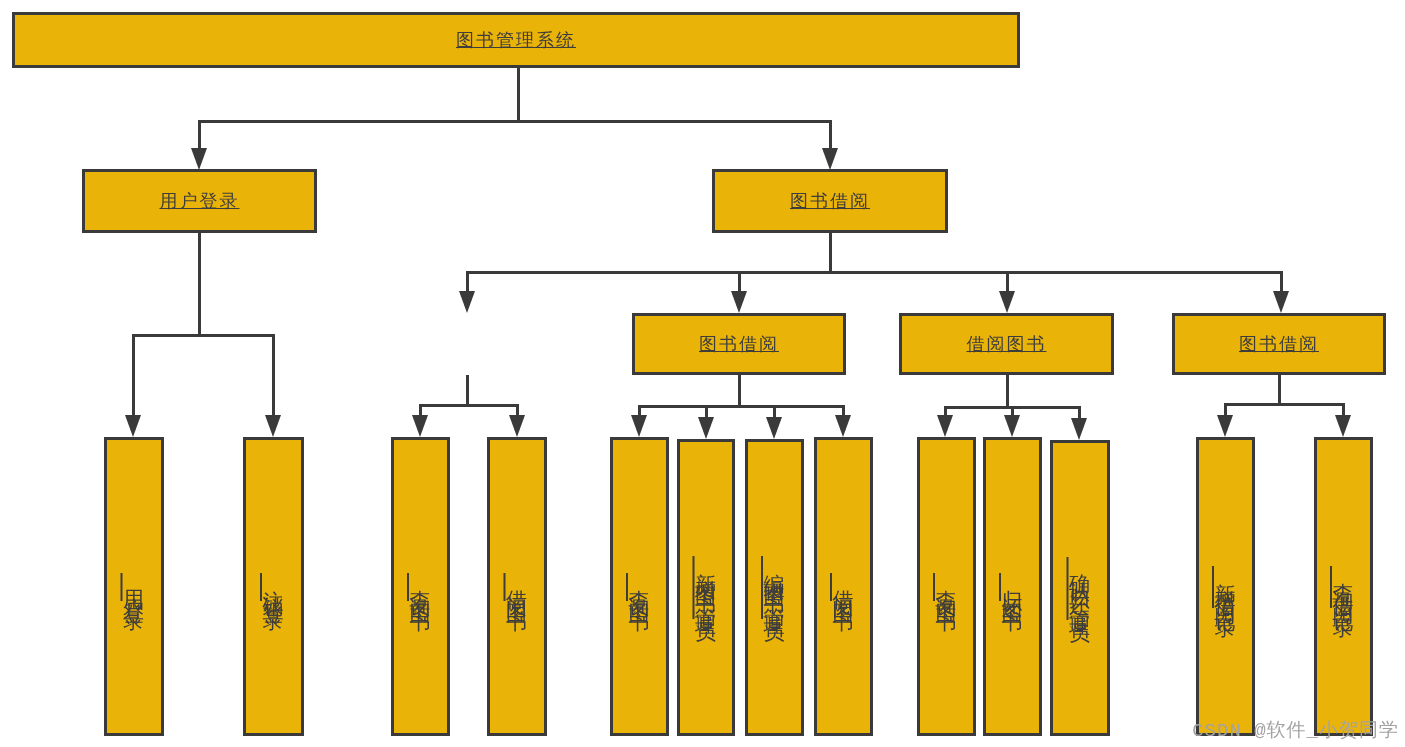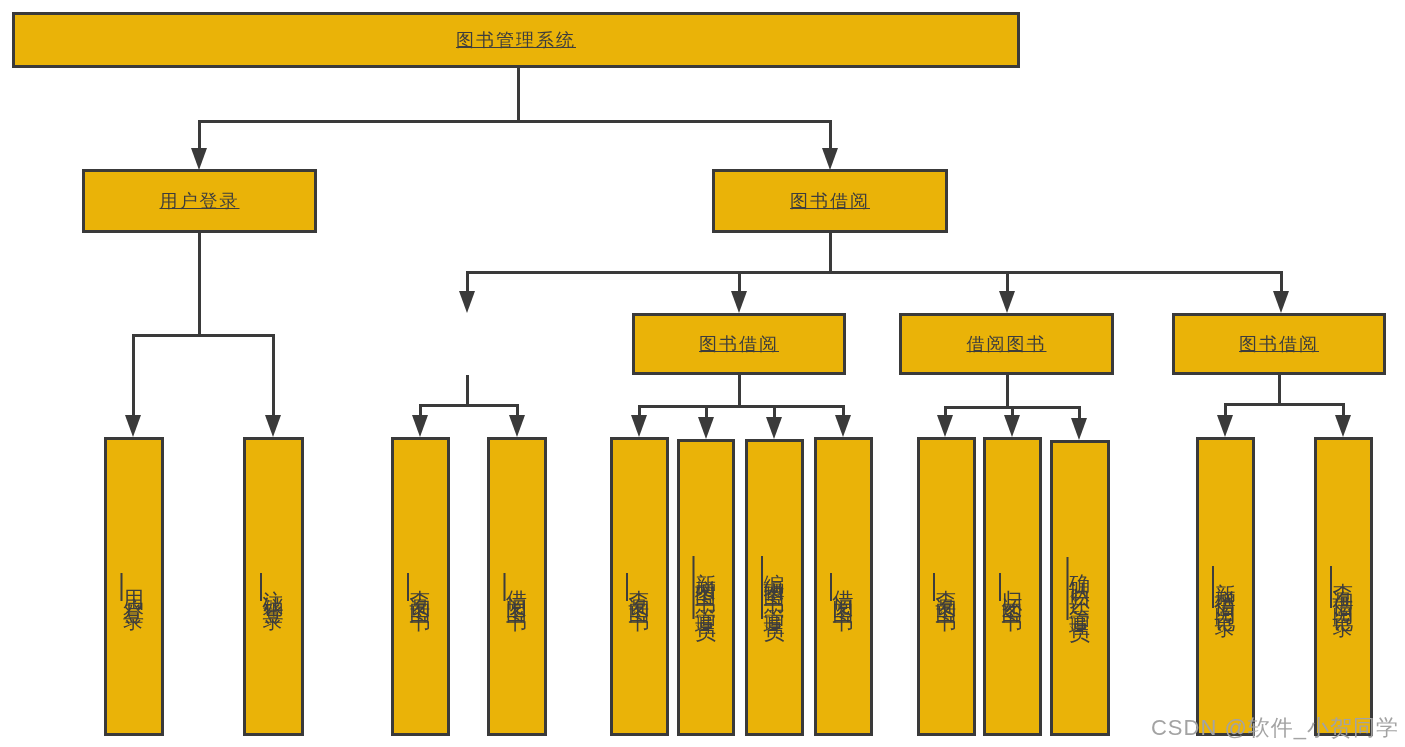--- a/index.html
+++ b/index.html
@@ -35,25 +35,26 @@
   .vline,.hline { position:absolute; background:var(--line,#3a3a3a); z-index:1; }
   .arrow-head {
     position:absolute; width:0; height:0; z-index:1;
     border-left:8px solid transparent;
     border-right:8px solid transparent;
     border-top:22px solid var(--line,#3a3a3a);
   }
   .watermark {
     position:absolute;
     right:6px; bottom:4px;
-    font-size:22px;
+    font-size:19px;
     color:var(--watermark,#a3a3a3);
     letter-spacing:1px;
     z-index:4;
     white-space:nowrap;
+    font-family:Liberation Mono, monospace;
   }
 </style>
 </head>
 <body>
 
 <div class="canvas" id="canvas" style="--bg: #ffffff; --line: #3a3a3a; --text: #3d3d3d; --watermark: #a3a3a3;">
   <span class="watermark">CSDN @软件_小贺同学</span>
 <div class="node node-h" style="left: 12px; top: 12px; width: 1008px; height: 56px;">
       <span class="node-label">图书管理系统</span>
     </div>

